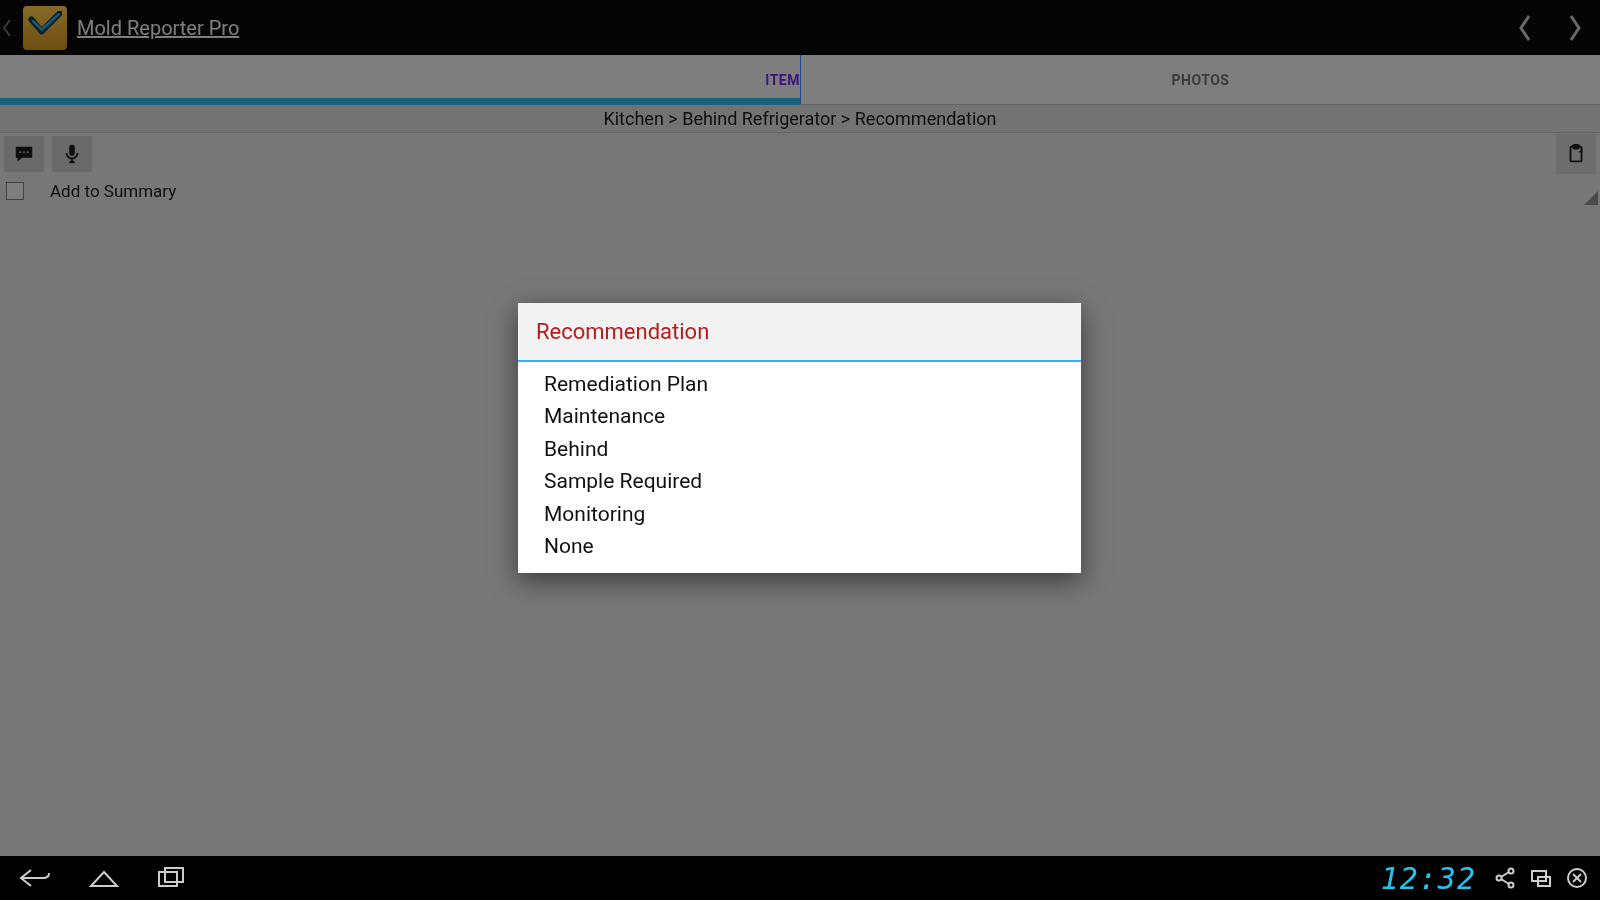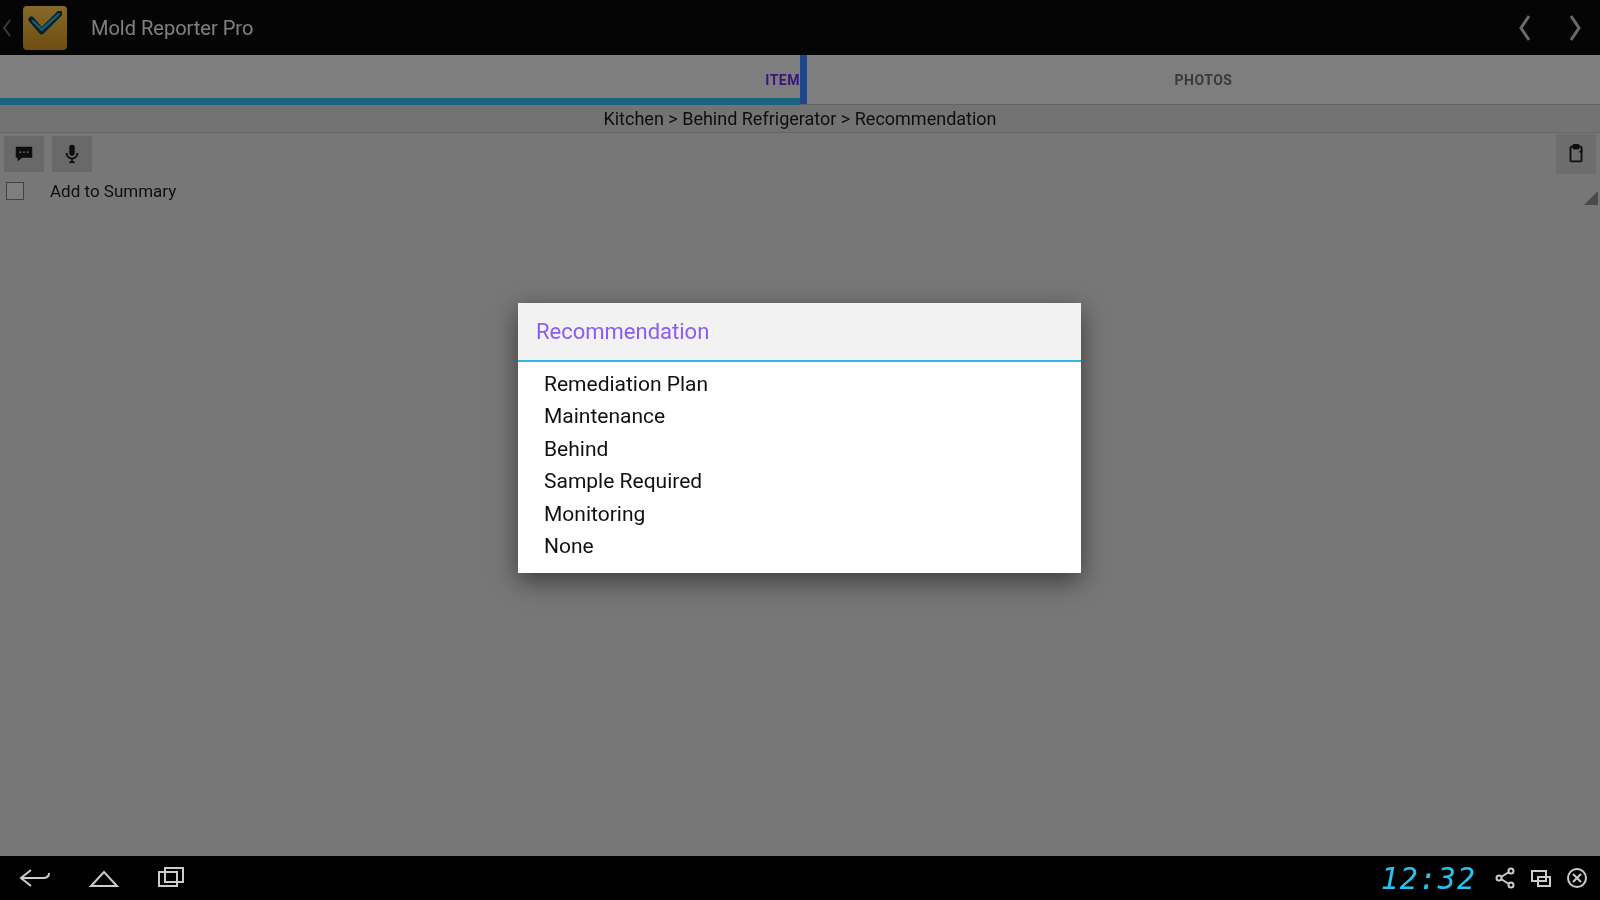--- a/index.html
+++ b/index.html
@@ -24,24 +24,25 @@
     .app-icon {
       width: 44px; height: 44px;
       margin-left: 7px;
       background: linear-gradient(180deg,#f5c04a 0%, #c98e1f 100%);
       border-radius: 4px;
       display:flex; align-items:center; justify-content:center;
       position:relative;
     }
     .app-icon svg { width: 34px; height: 34px; }
     .action-bar .title {
-      margin-left: 24px;
+      margin-left: 10px;
       font-size: 20px;
       font-weight: 400;
       color: #e6e6e6;
+      text-decoration: underline;
     }
     .action-bar .spacer { flex: 1 1 auto; }
     .action-bar .nav-chevron {
       width: 50px; height: 55px;
       display:flex; align-items:center; justify-content:center;
       color:#bfbfbf;
     }
     .action-bar .nav-chevron svg { width: 16px; height: 28px; }
     .back-chevron {
       width: 18px; height: 55px;
@@ -67,21 +68,21 @@
       font-weight: 700;
       position: relative;
     }
     .tab.active { color:#6d28d9;justify-content:flex-end; }
     .tab.active::after {
       content:"";
       position:absolute; left:0; right:0; bottom:-1px;
       height: 7px;
       background:#30b5e6;
     }
-    .tab + .tab { border-left: 7px solid #3b82f6; }
+    .tab + .tab { border-left: 1px solid #3b82f6; }
 
     
     .breadcrumb-bar {
       height: 28px;
       background: #d1d1d1;
       display:flex; align-items:center;
       padding: 0 4px;
       border-bottom: 1px solid #b8b8b8;
       color:#1a1a1a;
       font-size: 18px;
@@ -144,21 +145,21 @@
     .dialog {
       position: absolute;
       left: 518px; top: 303px;
       width: 563px;
       background:#fff;
       box-shadow: 0 8px 24px rgba(0,0,0,0.5);
       z-index: 20;
     }
     .dialog-header {
       background:#f2f2f2;
-      color:#8b5cf6;
+      color:#b91c1c;
       font-size: 22px;
       padding: 16px 18px 16px;
       border-bottom: 2px solid #34b3e4;
     }
     .dialog-body { padding: 6px 26px 10px; }
     .dialog-item {
       font-size: 21px;
       color:#111;
       line-height: 1.45;
       padding: 1px 0;

